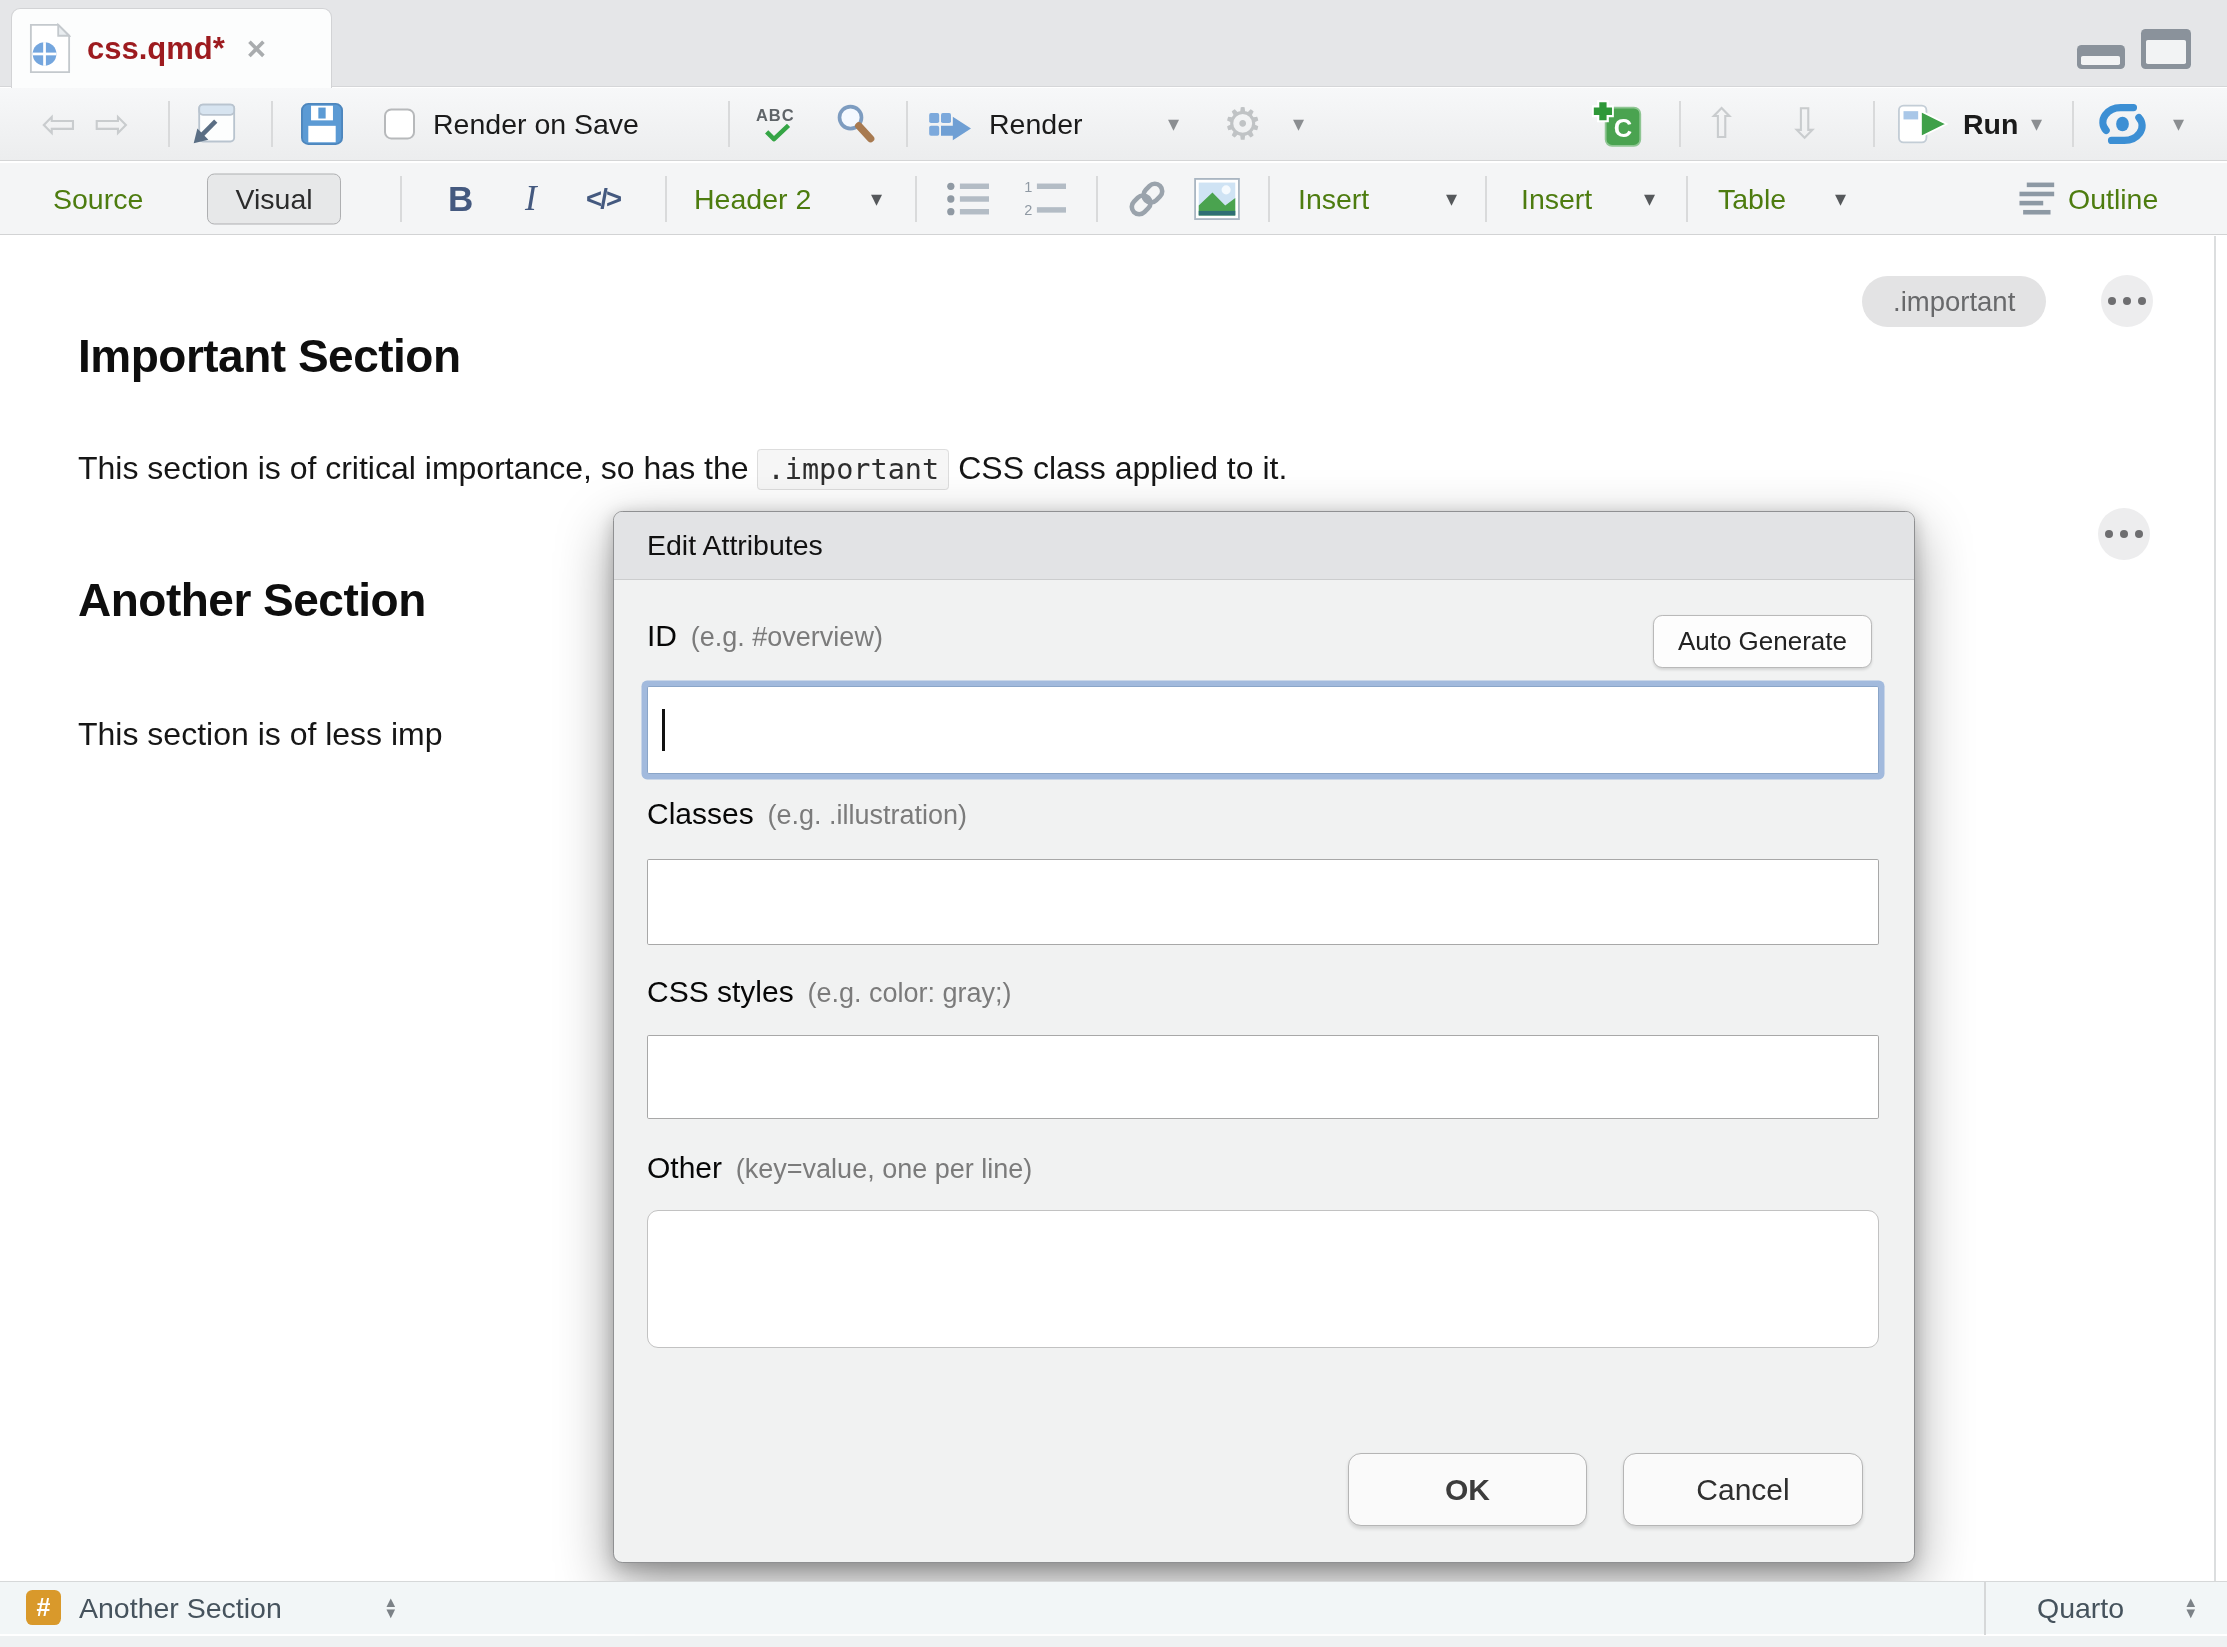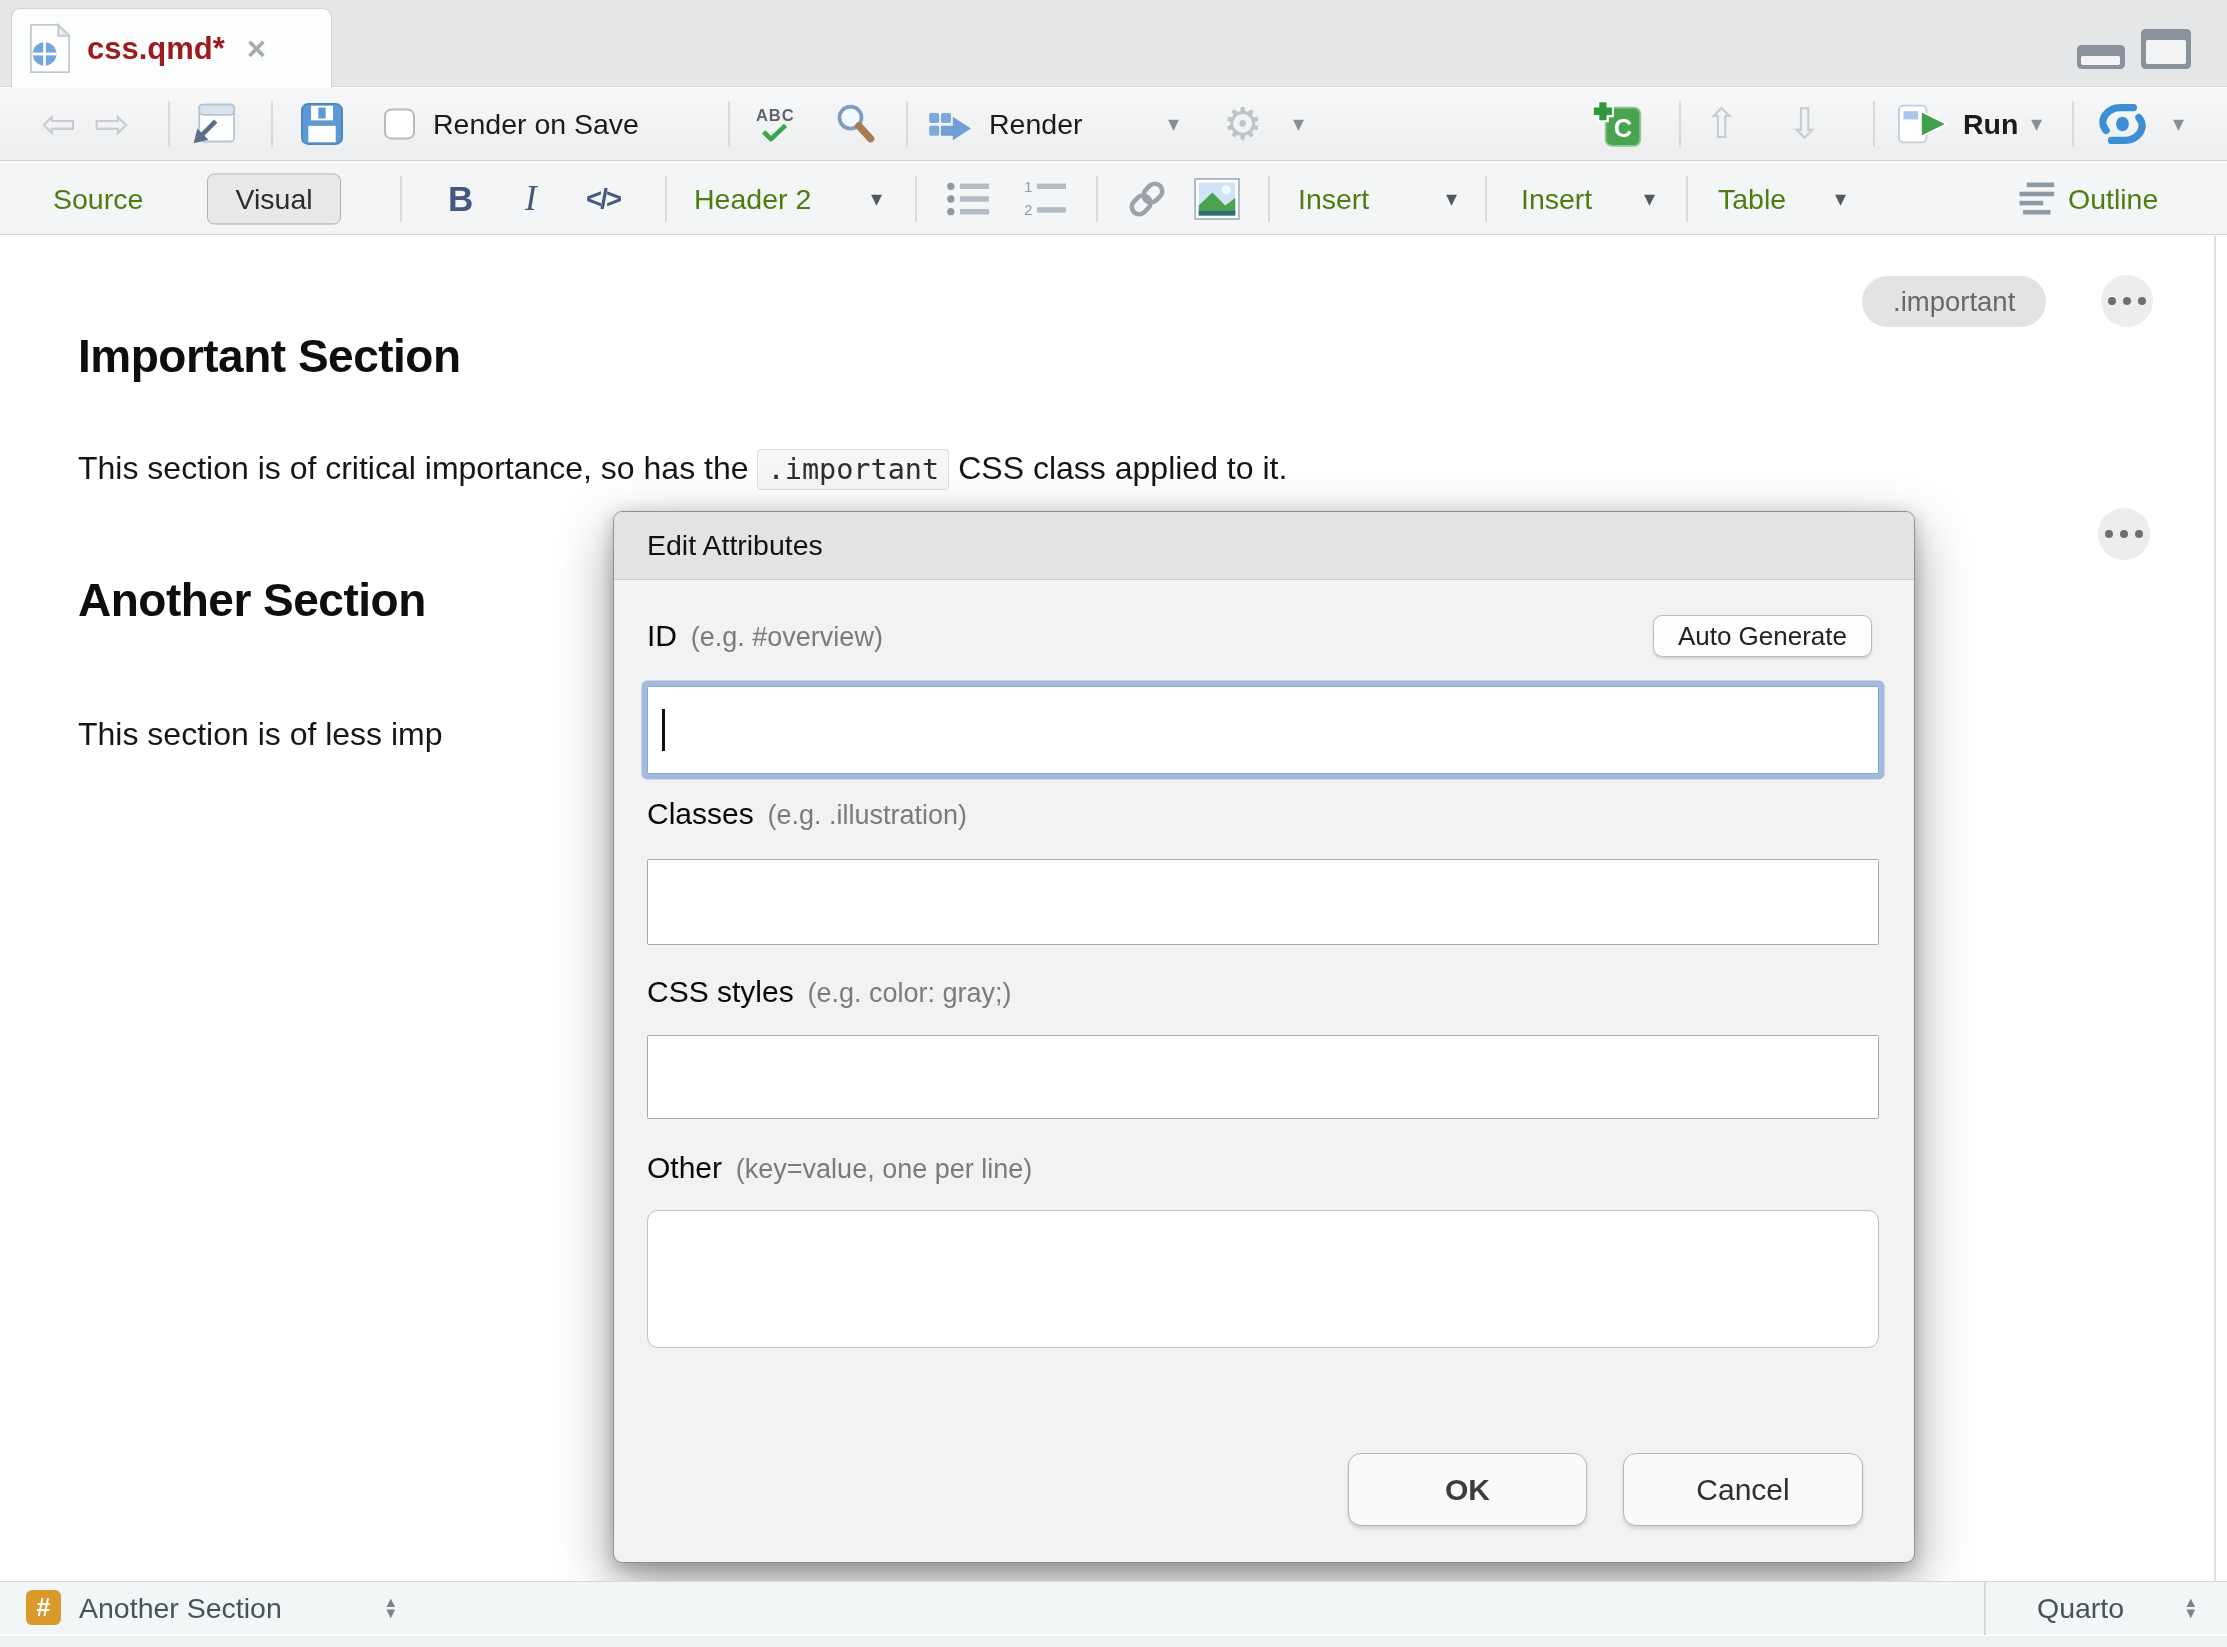--- a/index.html
+++ b/index.html
@@ -24,21 +24,21 @@
   .toolbar1{position:absolute;left:0;top:88px;width:2228px;height:73px;
             background:linear-gradient(#f7f8f9,#ecedee);border-bottom:1.8px solid #d4d5d6;}
   .toolbar2{position:absolute;left:0;top:163px;width:2228px;height:72px;background:#f4f5f6;border-bottom:1.8px solid #d2d3d4;}
   .tb{position:absolute;top:50%;transform:translateY(-50%);display:flex;align-items:center;}
   .sep{position:absolute;top:13px;width:1.8px;height:46px;background:#d9dadb;}
   .hollow-arrow{font-size:42px;color:#c9ccce;line-height:1;}
   .tb-label{font-size:28.5px;color:#1b1b1b;}
   .caret{font-size:22px;color:#8b8e91;line-height:1;}
   .checkbox{width:31px;height:31px;background:#ffffff;border:2.8px solid #b7b9bb;border-radius:7.3px;}
   .gear{font-size:44px;color:#c0c3c5;line-height:1;}
-  .abc-wrap{display:flex;flex-direction:column;align-items:center;line-height:1;}
+  .abc-wrap{display:flex;flex-direction:column;align-items:flex-end;line-height:1;}
   .abc-txt{font-size:16.5px;font-weight:bold;color:#5f6468;letter-spacing:0.9px;}
 
   .visual-btn{height:51px;padding:0 27.5px;background:#e7e8e9;border:1.8px solid #aeafb1;border-radius:7.3px;
               display:flex;align-items:center;font-size:28.5px;color:#2c2c2c;}
   .fmt-txt{font-size:28.5px;color:#4d7c0f;}
   .bold-ic{font-size:35px;font-weight:bold;color:#44597f;}
   .italic-ic{font-size:35px;font-style:italic;font-family:"Liberation Serif",serif;color:#44597f;}
   .code-ic{font-size:27.5px;font-weight:bold;color:#44597f;letter-spacing:-1.8px;}
   .caret2{font-size:22px;color:#55585b;line-height:1;}
 
@@ -62,21 +62,21 @@
   .dlg-title{position:absolute;left:0;top:0;width:100%;height:68px;background:#e2e3e5;
              border-bottom:0.9px solid #cccdce;border-radius:8.3px 8.3px 0 0;
              display:flex;align-items:center;padding-left:33px;font-size:28.5px;color:#111;}
   .dlg-label{position:absolute;left:33px;display:flex;align-items:baseline;gap:13.8px;}
   .dlg-label .main{font-size:30px;color:#070707;}
   .dlg-label .hint{font-size:27px;color:#7b7b7b;}
   .dlg-input{position:absolute;left:33px;width:1232px;background:#ffffff;border:1.8px solid #a8a8a8;border-radius:1.8px;
              font-size:29px;padding:0 14.7px;font-family:"Liberation Sans",sans-serif;outline:none;}
   .dlg-input.focused{border:1.8px solid #8aa5c8;box-shadow:0 0 0 5.5px #a2badd;}
   .caret-bar{position:absolute;left:48px;top:708px;width:2.8px;height:42px;background:#111;}
-  .autogen{position:absolute;right:42px;top:103px;height:42px;padding:0 24px;background:#fdfdfd;
+  .autogen{position:absolute;right:42px;top:103px;height:53px;padding:0 24px;background:#fdfdfd;
            border:1.8px solid #b9b9b9;border-radius:9.2px;display:flex;align-items:center;
            font-size:26px;color:#222;box-shadow:0 1.8px 2.8px rgba(0,0,0,.12);}
   .dlg-textarea{position:absolute;left:33px;top:698px;width:1232px;height:138px;background:#ffffff;
                 border:1.8px solid #c2c2c2;border-radius:11px;resize:none;outline:none;
                 font-size:27.5px;padding:9.2px 14.7px;font-family:"Liberation Sans",sans-serif;}
   .dlg-btn{position:absolute;top:941px;height:73px;background:#fafafa;border:1.8px solid #b5b5b5;border-radius:13px;
            display:flex;align-items:center;justify-content:center;font-size:30px;color:#2f2f2f;
            box-shadow:0 2.8px 3.7px rgba(0,0,0,.12);}
   .btn-ok{left:734px;width:239px;font-weight:bold;color:#3c3c3c;}
   .btn-cancel{left:1009px;width:240px;}

